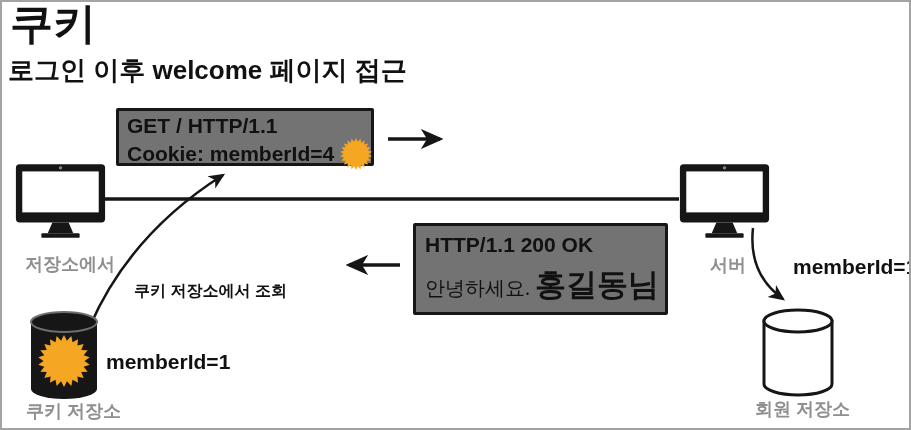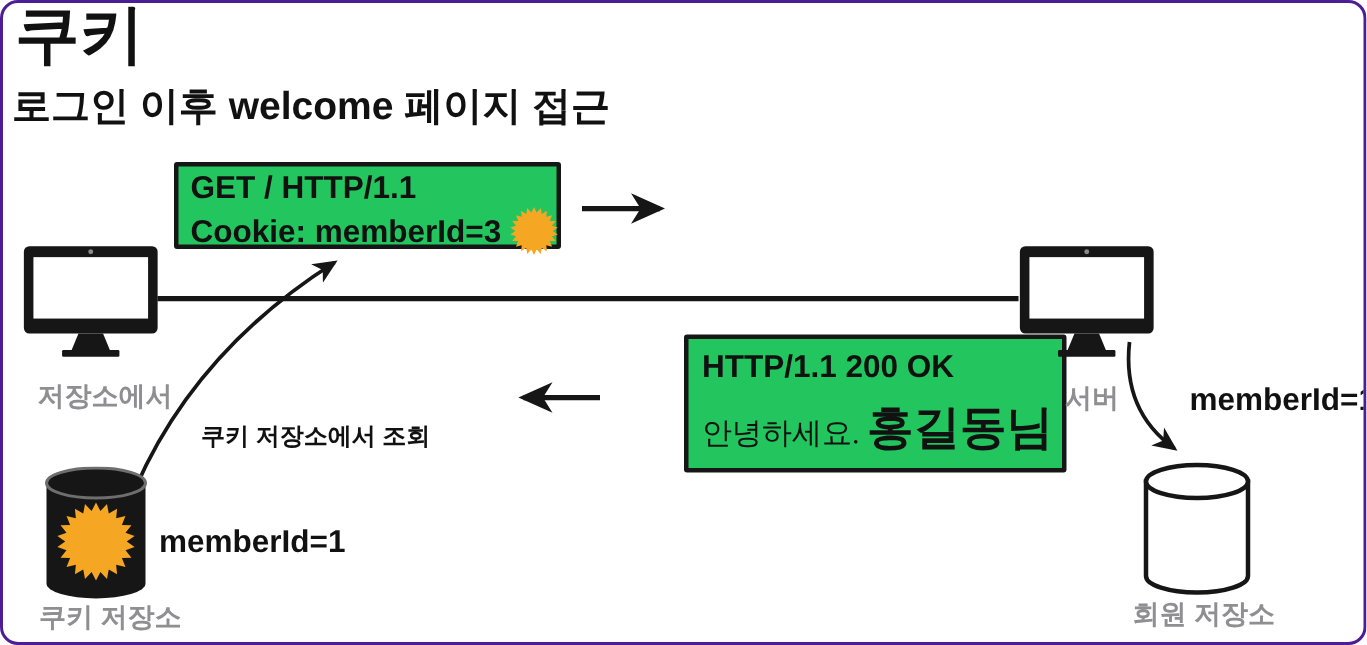--- a/index.html
+++ b/index.html
@@ -1,45 +1,45 @@
 <!DOCTYPE html>
 <html><head>
 <meta charset="utf-8">
 <style>
   html,body{margin:0;padding:0;background:#fff;}
   .canvas{
     position:relative;
     width:911px;height:430px;
     box-sizing:border-box;
     background:#ffffff;
-    border:2px solid #4c1d95;
-    border-radius:12px;
+    border:2px solid #a3a3a3;
+    border-radius:0;
     overflow:hidden;
     font-family:"Liberation Sans","DejaVu Sans",sans-serif;
     color:#111;
   }
   .abs{position:absolute;}
   .title{
     left:8px;top:-4px;
     font-size:43px;font-weight:bold;letter-spacing:0px;line-height:1.2;
   }
   .subtitle{
     left:6px;top:51px;
     font-size:26px;font-weight:bold;text-align:center;
   }
   .msgbox{
     box-sizing:border-box;
     border:3px solid #161616;
     border-radius:2px;
-    background:#22c55e;
+    background:#737373;
   }
   .reqbox{left:114px;top:106px;width:258px;height:58px;padding:2px 8px;}
   .reqbox .line{font-size:21px;font-weight:bold;line-height:25px;white-space:nowrap;}
   .cookie-inline{display:inline-block;width:32px;height:32px;vertical-align:-9px;margin-left:6px;}
-  .resbox{left:411px;top:221px;width:255px;height:92px;margin-left:43px;}
+  .resbox{left:411px;top:221px;width:255px;height:92px;}
   .resbox .status{position:absolute;left:9px;top:7px;font-size:21px;font-weight:bold;white-space:nowrap;}
   .resbox .greeting{position:absolute;left:9px;bottom:6px;white-space:nowrap;}
   .greet-prefix{font-size:20px;font-weight:normal;font-family:"Liberation Serif","DejaVu Serif",serif;}
   .greet-name{font-size:31px;font-weight:bold;}
   .nodelabel{
     font-size:18px;font-weight:bold;color:#8f8f92;white-space:nowrap;
   }
   .valtext{font-size:21px;font-weight:bold;white-space:nowrap;}
   .lookup{left:132px;top:279px;font-size:16px;font-weight:bold;white-space:nowrap;}
   svg{display:block;}
@@ -61,21 +61,21 @@
     </defs>
     <line x1="103" y1="197" x2="677" y2="197" stroke="#161616" stroke-width="3.5"></line>
     <path d="M386,137 L438,137" stroke="#161616" stroke-width="3.5" fill="none" marker-end="url(#ah)"></path>
     <path d="M398,263 L347,263" stroke="#161616" stroke-width="3.5" fill="none" marker-end="url(#ah)"></path>
     <path d="M88,324 Q128,232 221,173" stroke="#161616" stroke-width="2.5" fill="none" marker-end="url(#ah)"></path>
     <path d="M751,226 Q746,272 781,297" stroke="#161616" stroke-width="2.5" fill="none" marker-end="url(#ah)"></path>
   </svg>
 
   <div class="abs msgbox reqbox">
     <div class="line">GET / HTTP/1.1</div>
-    <div class="line"><span>Cookie: memberId=3</span><svg class="cookie-inline" viewBox="0 0 100 100">
+    <div class="line"><span>Cookie: memberId=4</span><svg class="cookie-inline" viewBox="0 0 100 100">
           <polygon class="star" fill="#F5A623" points="50.00,0.00 55.55,11.40 64.09,2.03 66.20,14.52 77.03,7.94 75.54,20.53 87.79,17.26 82.81,28.92 95.48,29.23 87.42,39.01 99.49,42.88 89.00,50.00 99.49,57.12 87.42,60.99 95.48,70.77 82.81,71.08 87.79,82.74 75.54,79.47 77.03,92.06 66.20,85.48 64.09,97.97 55.55,88.60 50.00,100.00 44.45,88.60 35.91,97.97 33.80,85.48 22.97,92.06 24.46,79.47 12.21,82.74 17.19,71.08 4.52,70.77 12.58,60.99 0.51,57.12 11.00,50.00 0.51,42.88 12.58,39.01 4.52,29.23 17.19,28.92 12.21,17.26 24.46,20.53 22.97,7.94 33.80,14.52 35.91,2.03 44.45,11.40"></polygon>
         </svg></div>
   </div>
 
   <div class="abs msgbox resbox">
     <div class="status">HTTP/1.1 200 OK</div>
     <div class="greeting">
       <span class="greet-prefix">안녕하세요. </span><span class="greet-name">홍길동님</span>
     </div>
   </div>

